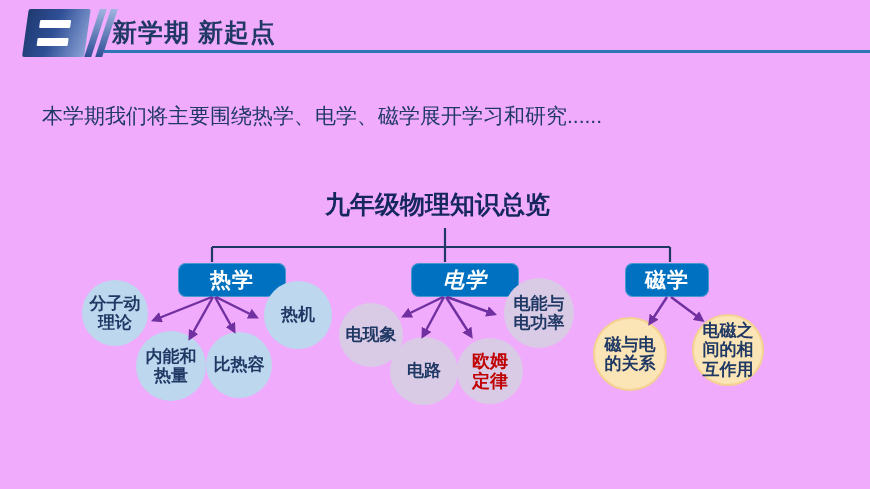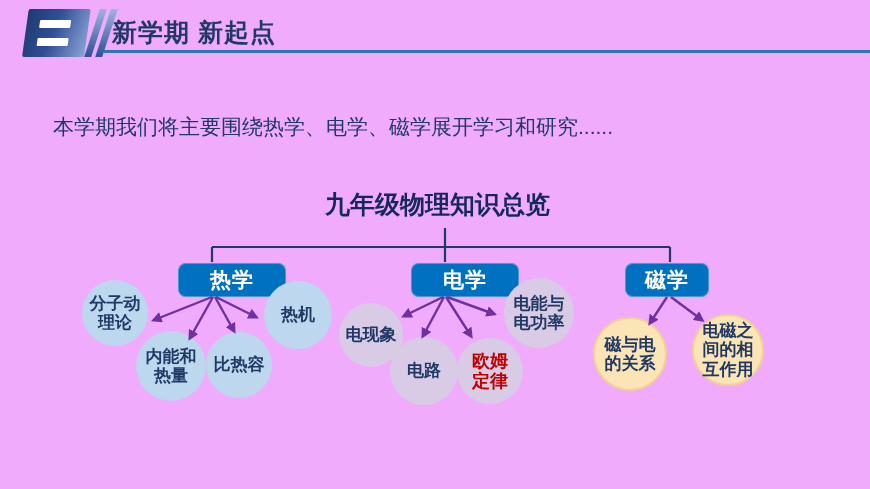--- a/index.html
+++ b/index.html
@@ -23,39 +23,39 @@
   }
   .s1{left:74px;} .s2{left:85px;}
   .header-title{
     position:absolute;left:112px;top:16px;margin:0;
     font-size:25px;font-weight:bold;color:#1F3864;letter-spacing:1px;white-space:nowrap;
   }
   .header-rule{position:absolute;left:104px;top:50px;width:766px;height:3px;background:#2E75B6;}
 
   
   .intro{
-    position:absolute;left:38px;top:98px;margin:15px;
+    position:absolute;left:38px;top:98px;margin:4px;
     font-size:21px;color:#1F3864;white-space:nowrap;
   }
 
   
   .diagram-title{
     position:absolute;left:325px;top:188px;margin:0;
     font-size:25px;font-weight:bold;color:#15275E;white-space:nowrap;
   }
   .lines-svg{position:absolute;left:0;top:0;width:870px;height:489px;pointer-events:none;}
 
   .branch-box{
     position:absolute;height:34px;top:263px;
     background:#0070C0;border-radius:8px;box-shadow:inset 0 0 0 1px rgba(255,255,255,.28);
     color:#ffffff;font-weight:bold;font-size:21px;letter-spacing:1px;
     display:flex;align-items:center;justify-content:center;margin-left:20px;
   }
   .bb-thermo{left:158px;width:108px;}
-  .bb-electric{left:391px;width:108px;}
+  .bb-electric{left:391px;width:108px;font-style:italic;}
   .bb-magnet{left:605px;width:84px;}
 
   .topic{
     position:absolute;border-radius:50%;
     display:flex;align-items:center;justify-content:center;
     text-align:center;white-space:pre-line;
     font-size:17px;font-weight:600;line-height:1.12;color:#1F3864;
   }
   .c-blue{background:#BDD7EE;}
   .c-purple{background:#D9CBE5;}

